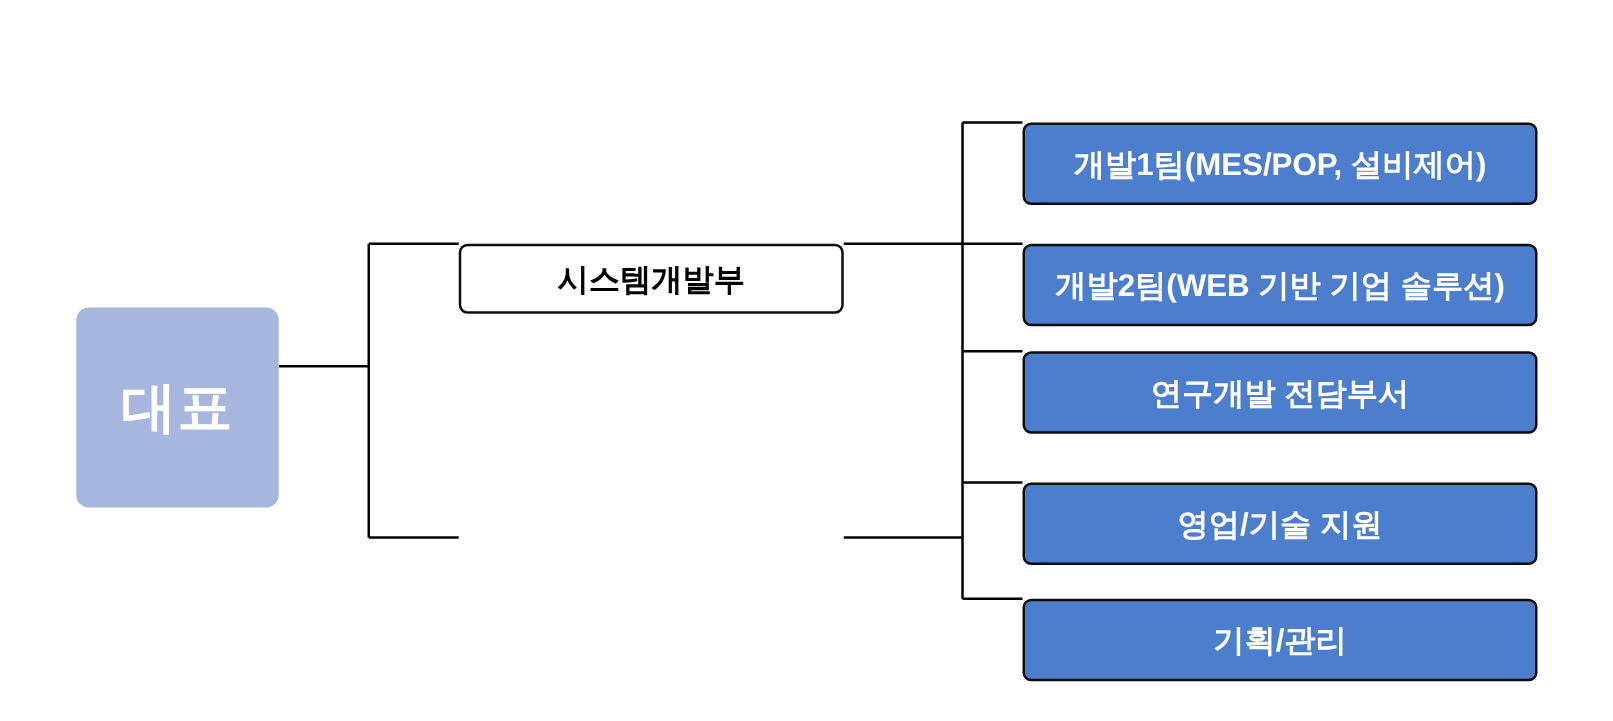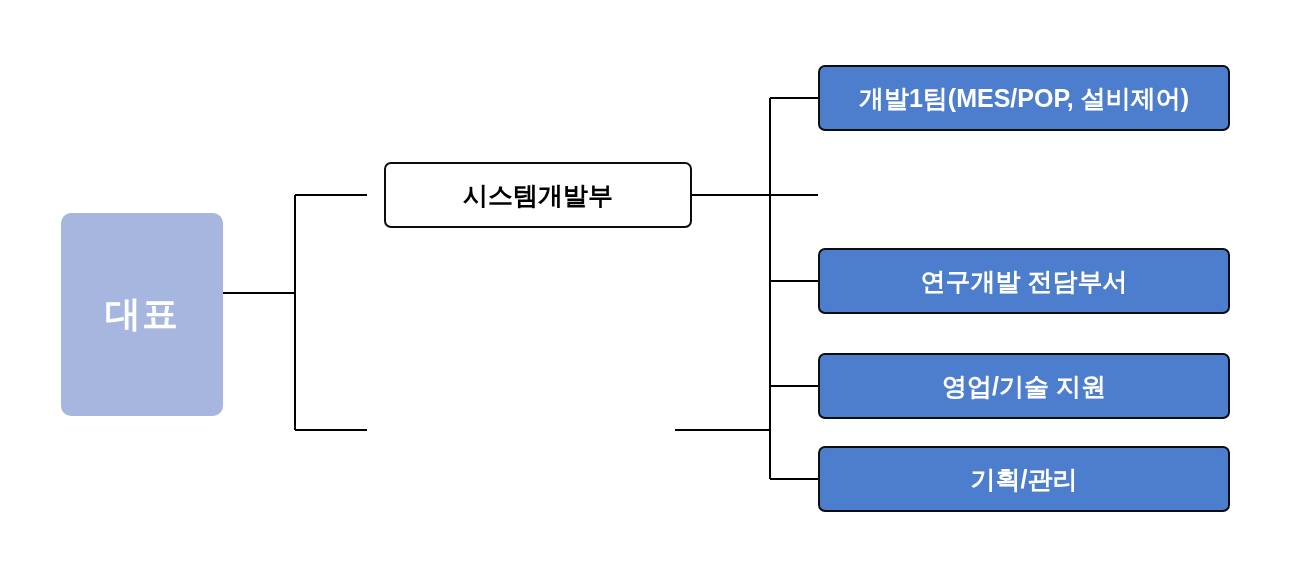--- a/index.html
+++ b/index.html
@@ -28,36 +28,37 @@
   }
   .node {
     position: absolute;
     display: flex;
     align-items: center;
     justify-content: center;
     box-sizing: border-box;
     text-align: center;
     font-weight: bold;
     white-space: nowrap;
+    margin-top: 33px;
   }
   .node.ceo {
     left: 61px;
     top: 213px;
     width: 162px;
-    height: 203px;
+    height: 160px;
     background: var(--ceo-fill, #a6b6de);
     border-radius: 10px;
     color: var(--ceo-text, #ffffff);
-    font-size: 36px;
+    font-size: 44px;
     letter-spacing: 1px;
   }
   .node.dept {
-    left: 384px;
+    left: 367px;
     width: 308px;
-    height: 66px;
+    height: 56px;
     background: var(--dept-fill, #ffffff);
     border: 2px solid var(--node-border, #0d0d0d);
     border-radius: 7px;
     color: var(--dept-text, #000000);
     font-size: 25px;
   }
   .node.team {
     left: 818px;
     width: 412px;
     height: 66px;
@@ -98,20 +99,23 @@
     <span class="label">대표</span>
   </div>
 
   <div class="node dept" style="top:162px;">
     <span class="label">시스템개발부</span>
   </div>
 
   <div class="node team" style="top:65px;">
     <span class="label">개발1팀(MES/POP, 설비제어)</span>
   </div>
+  <div class="node team" style="top:162px;">
+    <span class="label">개발2팀(WEB 기반 기업 솔루션)</span>
+  </div>
   <div class="node team" style="top:248px;justify-content:center;">
     <span class="label">연구개발 전담부서</span>
   </div>
   <div class="node team" style="top:353px;">
     <span class="label">영업/기술 지원</span>
   </div>
   <div class="node team" style="top:446px;">
     <span class="label">기획/관리</span>
   </div>
 

